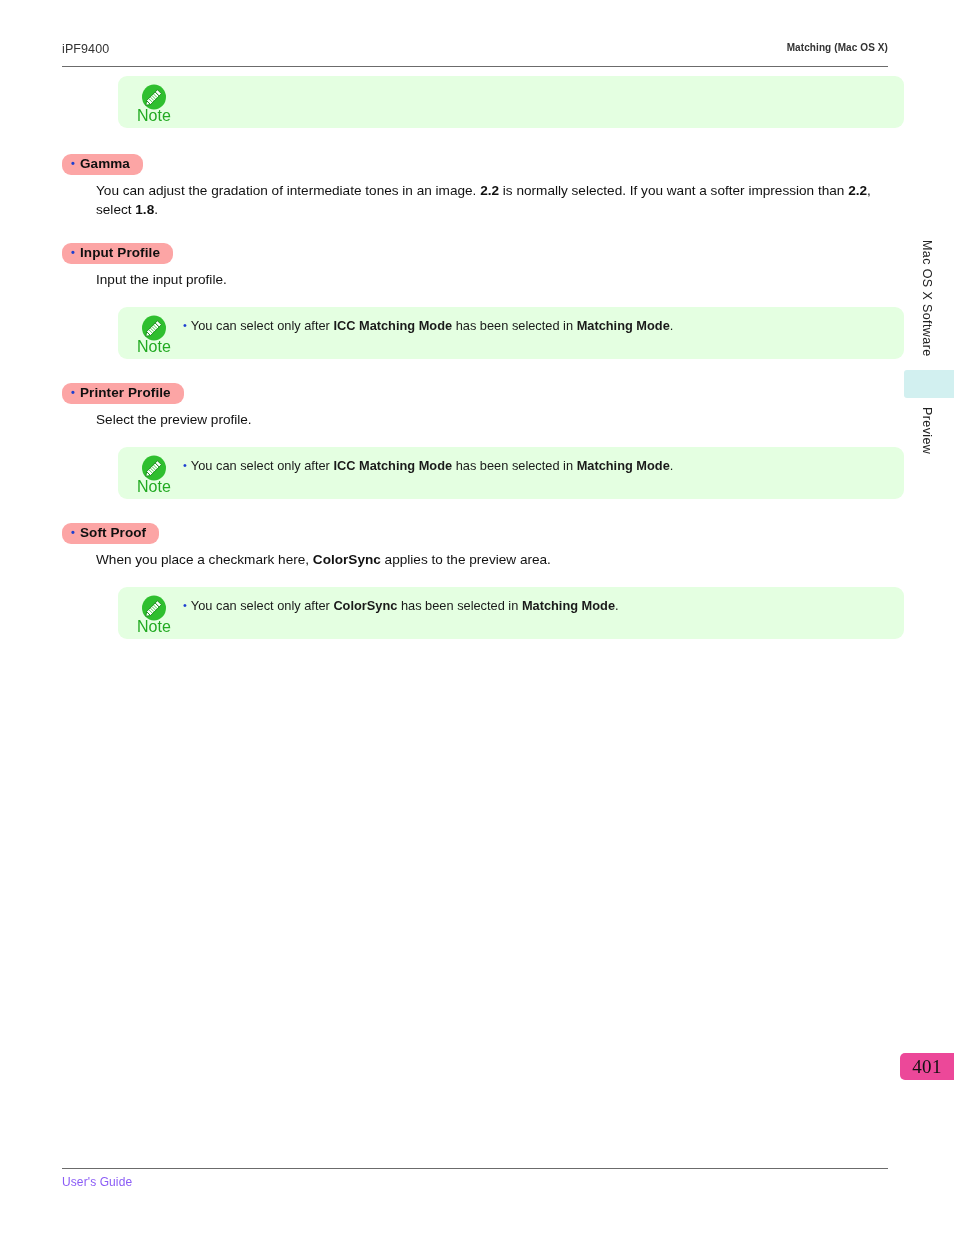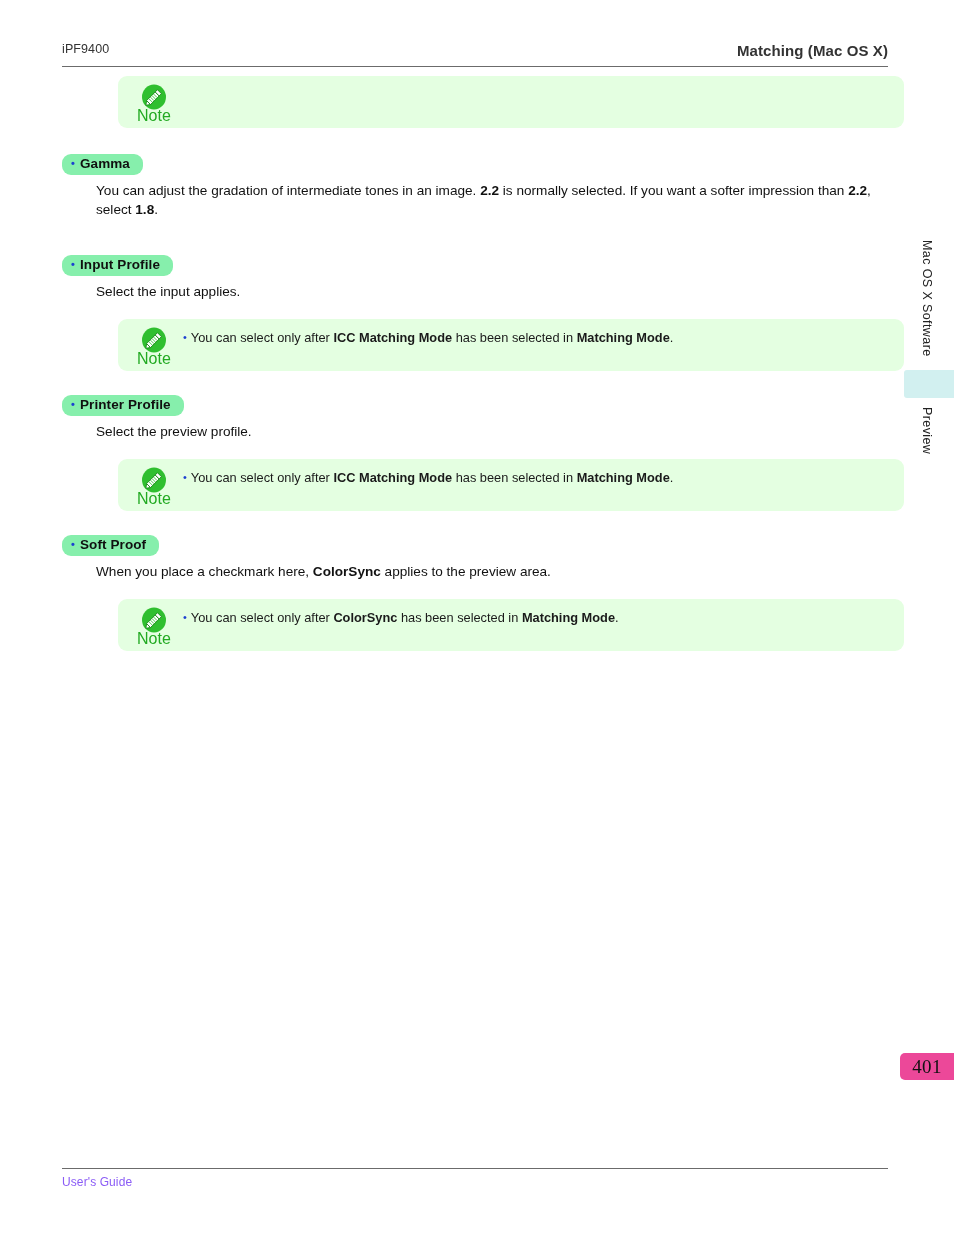--- a/index.html
+++ b/index.html
@@ -35,21 +35,21 @@
     left: 0;
     top: 0;
     font-size: 12.5px;
     color: #333333;
     letter-spacing: 0.1px;
   }
   .header-right {
     position: absolute;
     right: 0;
     top: 0;
-    font-size: 15px;
+    font-size: 10px;
     color: #333333;
     font-weight: bold;
     letter-spacing: 0.1px;
   }
   .header-rule {
     position: absolute;
     left: 62px;
     top: 66px;
     width: 826px;
     height: 1px;
@@ -105,21 +105,21 @@
     color: #1c3fd1;
     font-size: 11px;
     margin-right: 4px;
     position: relative;
     top: -1px;
   }
 
   
   .sec-head {
     display: inline-block;
-    background: #86efac;
+    background: #fca5a5;
     border-radius: 9px;
     padding: 2px 13px 3px 9px;
     font-size: 13.5px;
     font-weight: bold;
     color: #101010;
     line-height: 16px;
     letter-spacing: 0.1px;
   }
   .sec-head .hb {
     color: #1c3fd1;
@@ -230,21 +230,21 @@
             <polygon points="5.2,10.3 1.4,13.1 5.2,15.9" fill="#ffffff" stroke="#1a8a1a" stroke-width="0.9" stroke-linejoin="round"></polygon>
             <rect x="17.4" y="10.3" width="3.2" height="5.6" fill="#ffffff" stroke="#1a8a1a" stroke-width="0.9"></rect>
           </g>
         </svg>
         <span class="note-label">Note</span>
       </div>
     </div>
 
     <div id="sections-root">
         <div class="blk" style="margin-top: 0px;"><div class="sec-head"><span class="hb">•</span><span>Gamma</span></div><div class="sec-body"><span>You can adjust the gradation of intermediate tones in an image. </span><b>2.2</b><span> is normally selected. If you want a softer impression than </span><b>2.2</b><span>, select </span><b>1.8</b><span>.</span></div></div>
-        <div class="blk" style="margin-top: 36px;"><div class="sec-head"><span class="hb">•</span><span>Input Profile</span></div><div class="sec-body"><span>Select the input applies.</span></div><div class="note-box" style="margin-top: 18px;">
+        <div class="blk" style="margin-top: 24px;"><div class="sec-head"><span class="hb">•</span><span>Input Profile</span></div><div class="sec-body"><span>Input the input profile.</span></div><div class="note-box" style="margin-top: 18px;">
             <div class="note-icon-wrap">
               <svg class="note-icon" width="26" height="26" viewBox="0 0 26 26">
       <ellipse cx="13" cy="13" rx="12" ry="12.5" fill="#2fbf2f"></ellipse>
       <g transform="rotate(-45 13 13)">
         <rect x="5.2" y="10.3" width="12.2" height="5.6" fill="#ffffff" stroke="#1a8a1a" stroke-width="0.9"></rect>
         <line x1="8.2" y1="10.5" x2="8.2" y2="15.7" stroke="#2fbf2f" stroke-width="0.8"></line>
         <line x1="10.4" y1="10.5" x2="10.4" y2="15.7" stroke="#2fbf2f" stroke-width="0.8"></line>
         <line x1="12.6" y1="10.5" x2="12.6" y2="15.7" stroke="#2fbf2f" stroke-width="0.8"></line>
         <line x1="14.8" y1="10.5" x2="14.8" y2="15.7" stroke="#2fbf2f" stroke-width="0.8"></line>
         <polygon points="5.2,10.3 1.4,13.1 5.2,15.9" fill="#ffffff" stroke="#1a8a1a" stroke-width="0.9" stroke-linejoin="round"></polygon>

